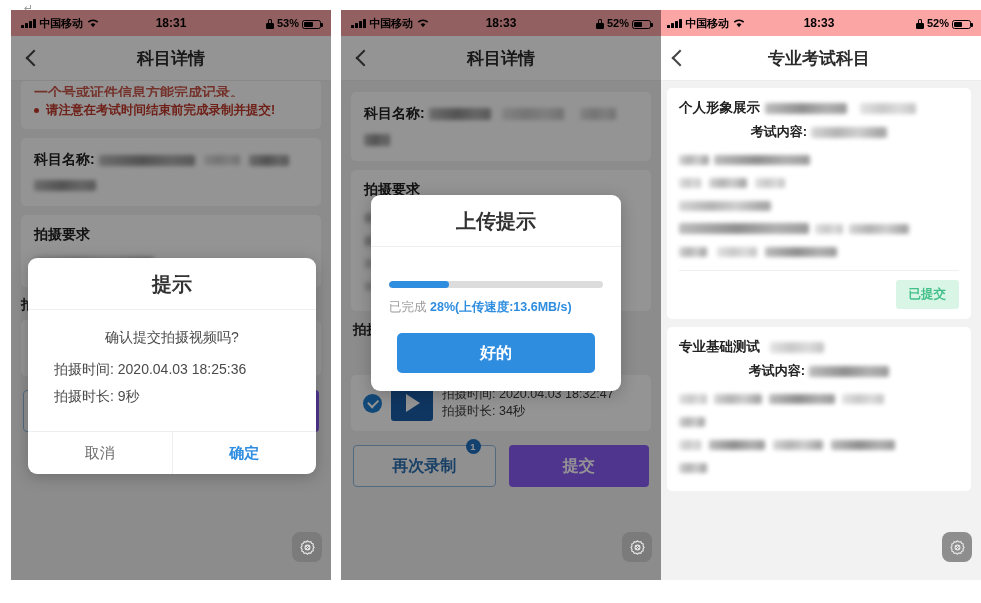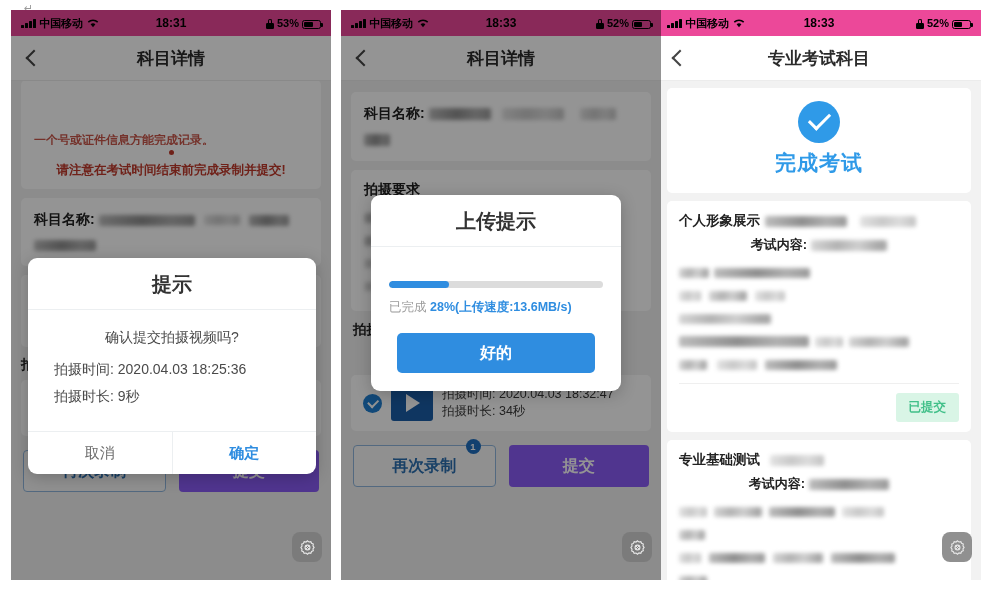--- a/index.html
+++ b/index.html
@@ -22,21 +22,21 @@
   #panel2{left:341px;}
   #panel3{left:657px;width:324px;}
 
   .panel .body-scroll{position:absolute;left:0;right:0;top:70px;bottom:0;overflow:hidden;}
 
   
   .dim{position:absolute;inset:0;background:rgba(0,0,0,0.42);z-index:40;}
 
   
   .statusbar{
-    position:relative;height:26px;background:#ec4899;
+    position:relative;height:26px;background:#fca5a5;
     display:flex;align-items:center;padding:0 10px;
     font-size:11px;color:#000;font-weight:bold;z-index:5;
   }
   .sb-left{display:flex;align-items:center;gap:4px;}
   .sb-carrier{font-size:11px;letter-spacing:-0.2px;}
   .signal{display:inline-flex;align-items:flex-end;gap:1.5px;height:9px;}
   .signal i{display:block;width:2.5px;background:#000;border-radius:.5px;}
   .signal i:nth-child(1){height:3px;}
   .signal i:nth-child(2){height:5px;}
   .signal i:nth-child(3){height:7px;}
@@ -77,23 +77,23 @@
 
   
   .rd{display:inline-block;border-radius:2px;vertical-align:middle;
       background:linear-gradient(100deg,#d7d7d7,#b3b3b3 35%,#cfcfcf 62%,#a9a9a9 88%);
       filter:blur(2.1px);}
   .rd.l{background:linear-gradient(95deg,#e3e3e3,#c9c9c9 40%,#dcdcdc 70%,#c2c2c2);}
   .rd.d{background:linear-gradient(95deg,#bdbdbd,#8f8f8f 45%,#b0b0b0 75%,#9a9a9a);}
 
   
   .noticecard{background:#fff;border-radius:5px;margin:0 10px;padding:6px 13px 10px;}
-  .notice-cut{font-size:12px;color:#c0392b;font-weight:bold;height:11px;overflow:hidden;
-     line-height:13px;opacity:.85;margin-top:48px;}
-  .notice-row{display:flex;align-items:center;gap:7px;margin-top:5px;flex-direction:column;}
+  .notice-cut{font-size:14px;color:#c0392b;font-weight:bold;height:11px;overflow:hidden;
+     line-height:13px;opacity:.85;}
+  .notice-row{display:flex;align-items:center;gap:7px;margin-top:5px;}
   .dot{width:5px;height:5px;border-radius:50%;background:#c0392b;flex:0 0 auto;}
   .notice-txt{font-size:12.5px;color:#c0392b;font-weight:bold;}
 
   
   .kv{font-size:14px;font-weight:bold;color:#222;line-height:21px;}
   .kv .vals{display:inline;}
 
   
   .vidcard{background:#fff;border-radius:5px;margin:0 10px;padding:10px 12px;}
   .vidrow{display:flex;align-items:center;gap:9px;}
@@ -444,24 +444,20 @@
 
     <div class="navbar">
       <div class="navback">
           <span class="chev"></span>
         </div>
       <span>专业考试科目</span>
     </div>
 
     <div class="p3wrap">
 
-      <div class="donecard">
-        <div class="bigcheck"></div>
-        <div class="donetxt">完成考试</div>
-      </div>
 
       <div class="sec">
         <div class="sec-head">
           <span>个人形象展示</span>
           <span class="rd d" style="width:82px;height:11px;"></span>
           <span class="rd l" style="width:56px;height:11px;margin-left:8px;"></span>
         </div>
         <div class="sec-sub">
           <span>考试内容:</span>
           <span class="rd" style="width:76px;height:11px;"></span>

